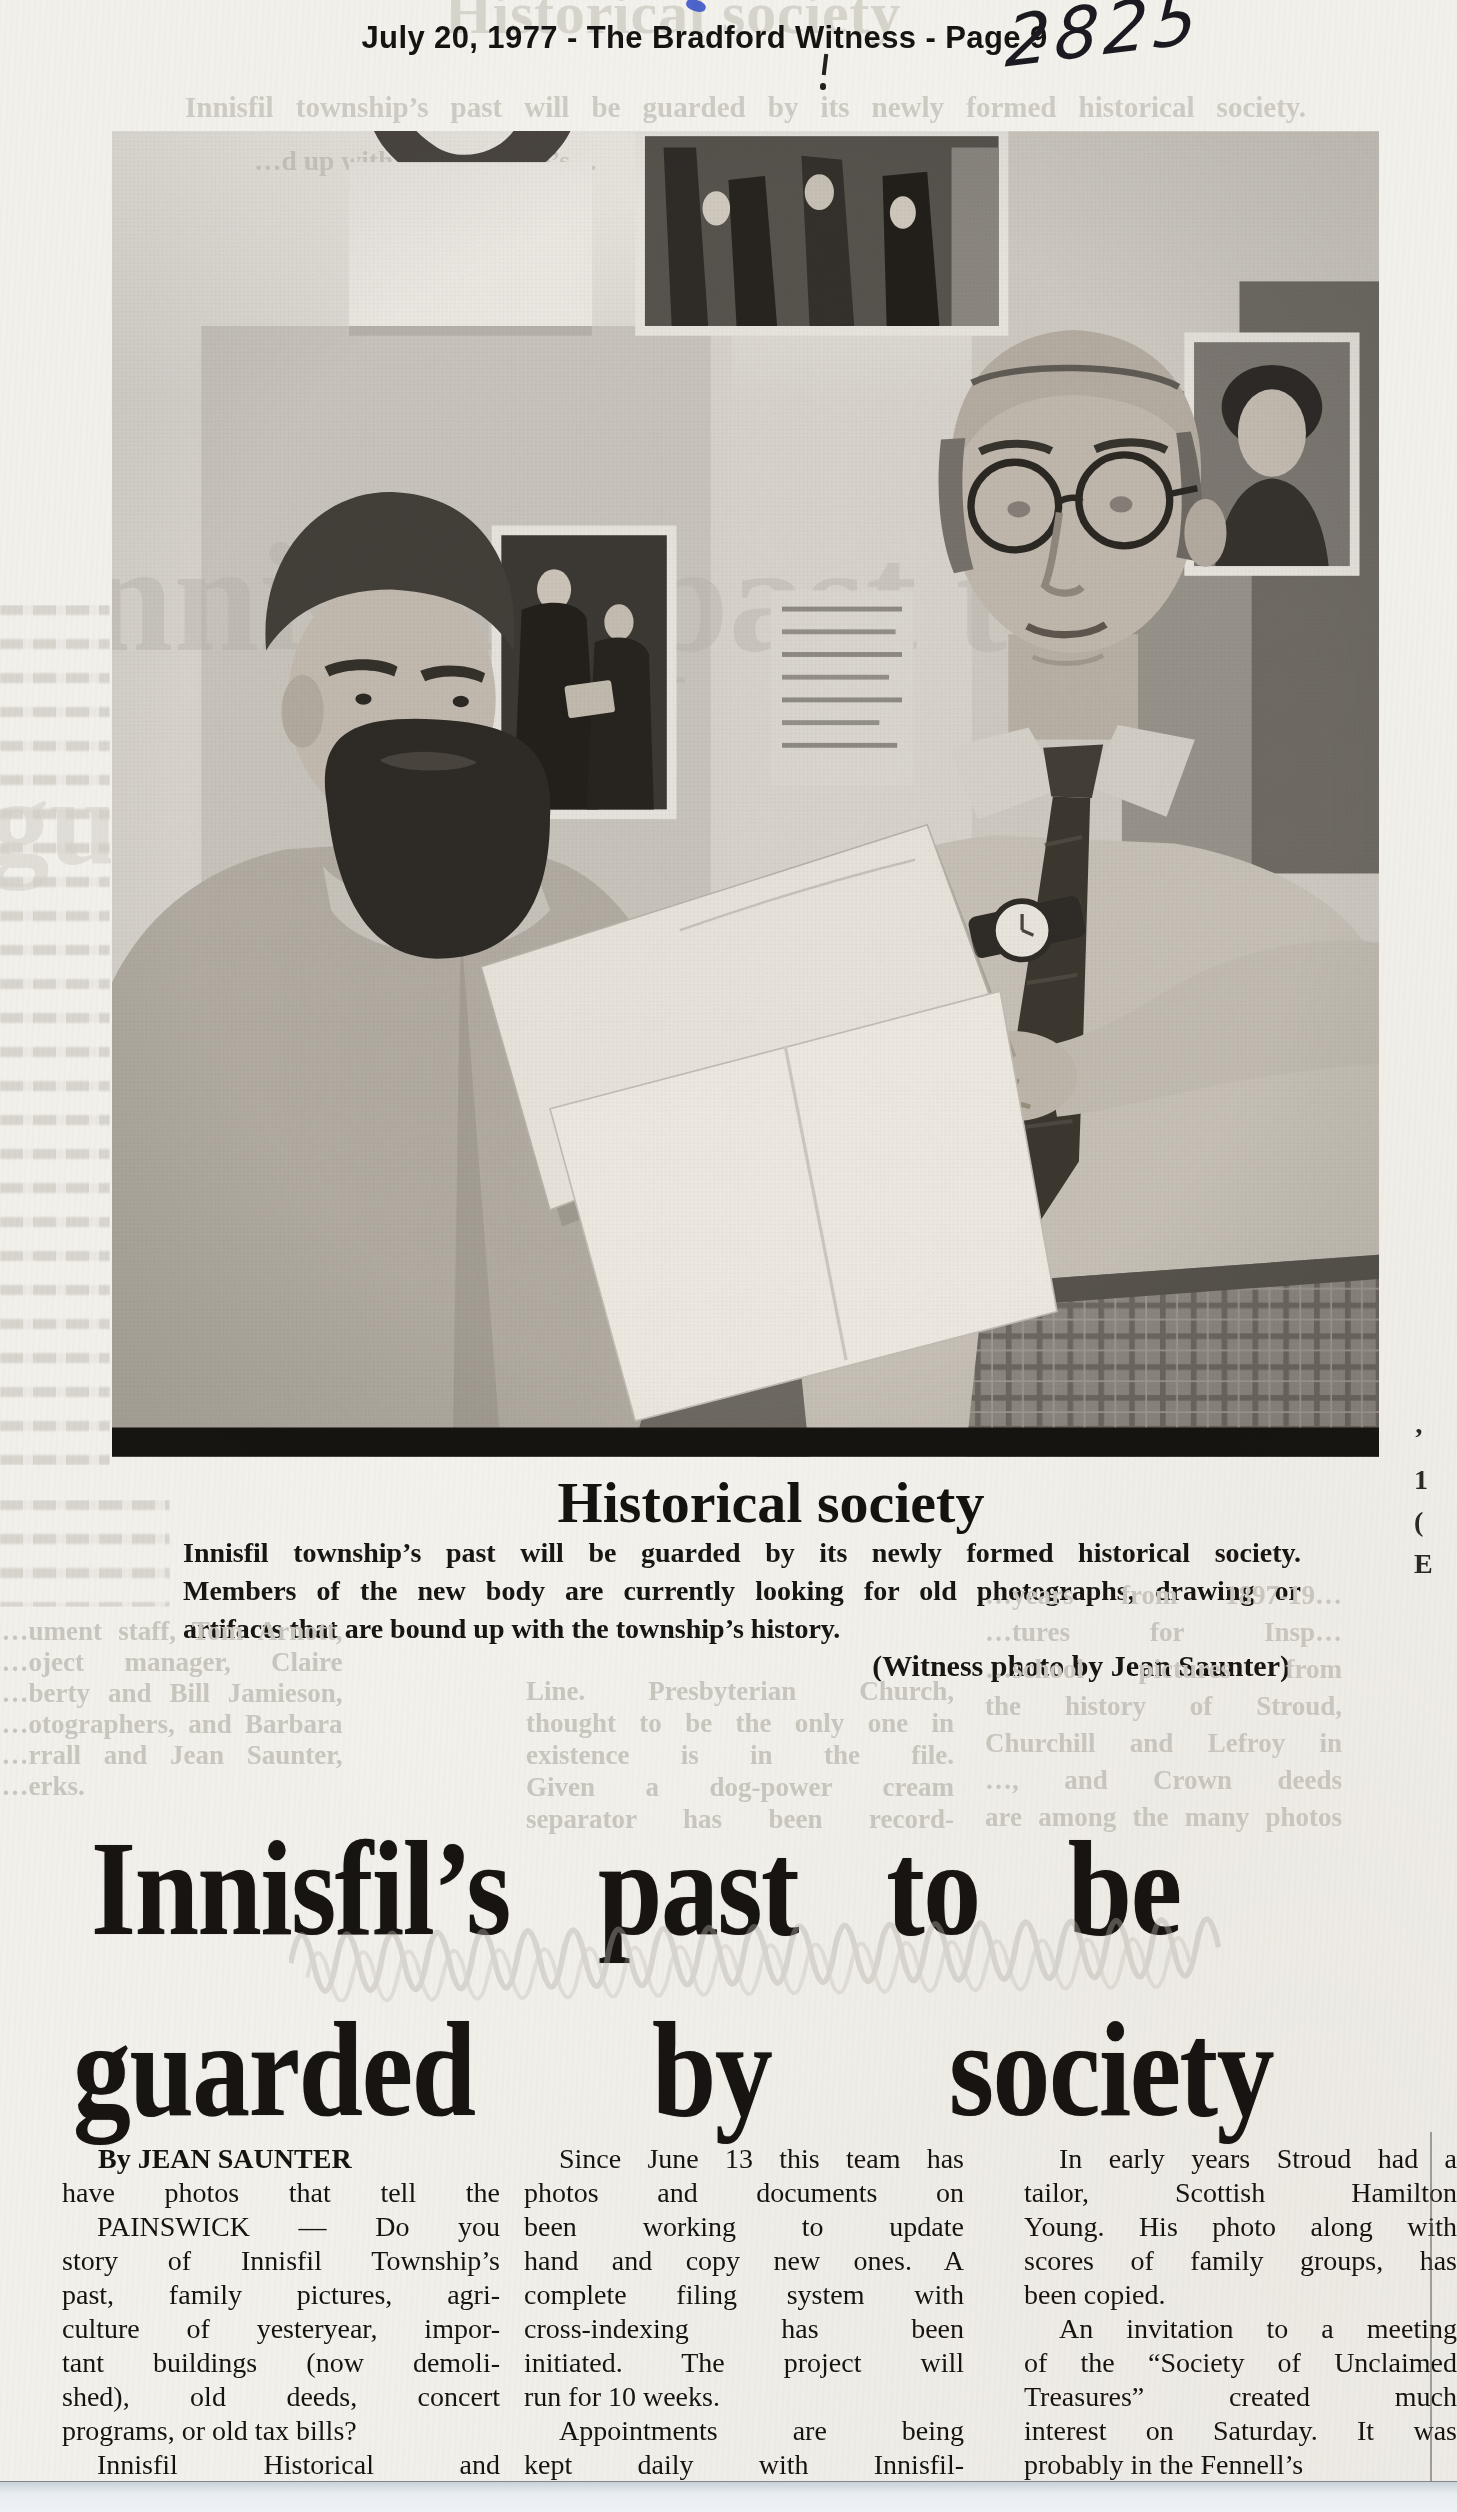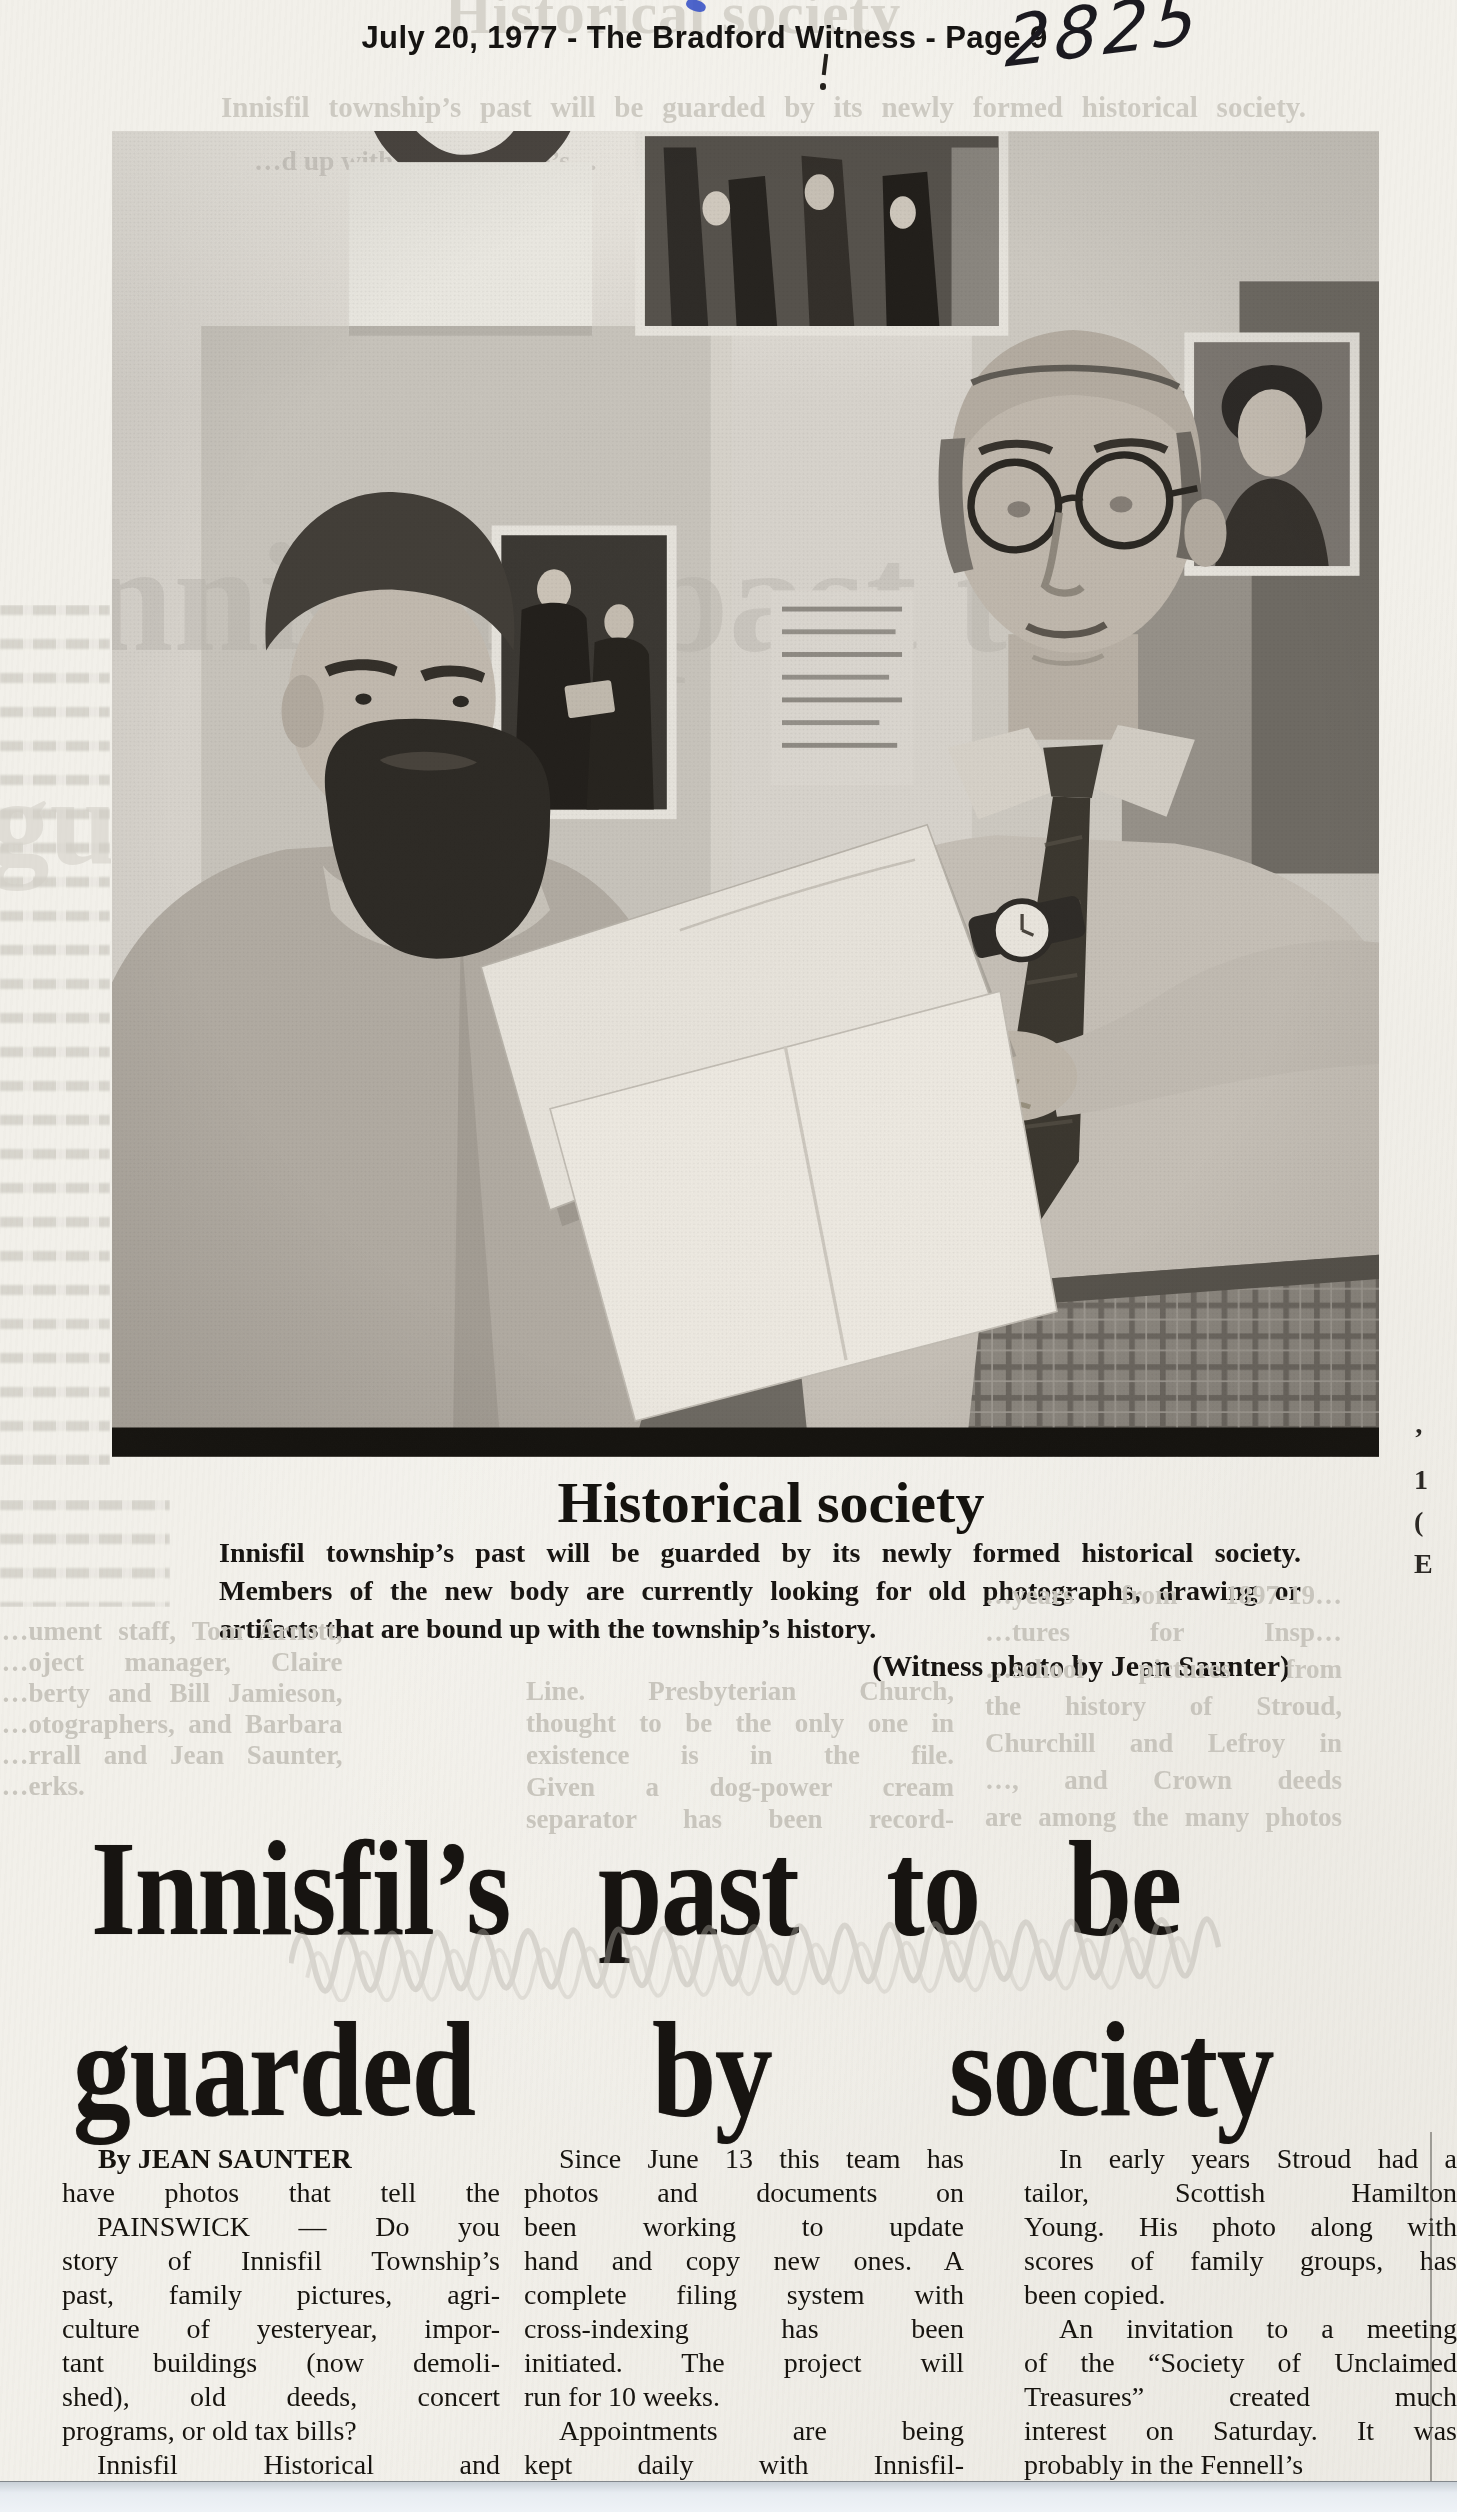--- a/index.html
+++ b/index.html
@@ -12,21 +12,21 @@
   .abs{position:absolute;}
   
   .masthead{left:331px;top:19.5px;width:747px;text-align:center;
     font-family:"Liberation Sans",sans-serif;font-weight:bold;font-size:31px;letter-spacing:0.4px;color:#161412;}
   .handnum{left:1005px;top:-11.4px;font-family:"DejaVu Sans",sans-serif;font-style:italic;font-weight:normal;
     font-size:70px;letter-spacing:4.9px;color:#1b1a20;transform:rotate(-7deg) skewX(-10deg);}
   
   .ghost{color:#cbc8c0;}
   .g-heading{left:445px;top:-21px;font-size:60px;font-weight:bold;color:#d6d3cb;letter-spacing:0.8px;}
   .g-caption{left:185px;top:84px;width:1121px;font-size:29px;font-weight:bold;line-height:47px;color:#cdcac2;}
-  .g-caption .line, .caption-body .line{text-align:justify;text-align-last:justify;margin-left:36px;}
+  .g-caption .line, .caption-body .line{text-align:justify;text-align-last:justify;}
   .g-caption .line.nojust, .caption-body .line.nojust{text-align:right;text-align-last:left;}
   .g-credit{left:972px;top:188px;font-size:29px;font-weight:bold;color:#c9c6be;}
   .g-col{font-size:27px;font-weight:bold;color:#c8c5bd;line-height:32px;}
   .g-col .line{text-align:justify;text-align-last:justify;white-space:nowrap;}
   .g-left{left:1.6px;top:1616px;width:341px;line-height:31px;}
   .g-mid{left:526px;top:1675px;width:428px;}
   .g-right{left:985px;top:1577px;width:357px;line-height:37px;}
   .g-margin-frag{left:-11.4px;top:753px;width:122px;overflow:hidden;font-size:122px;font-weight:bold;
     color:#d2cfc7;opacity:.55;}
   .smudge{background:repeating-linear-gradient(180deg, rgba(110,104,93,.20) 0 10.5px, rgba(0,0,0,0) 10.5px 34px);

